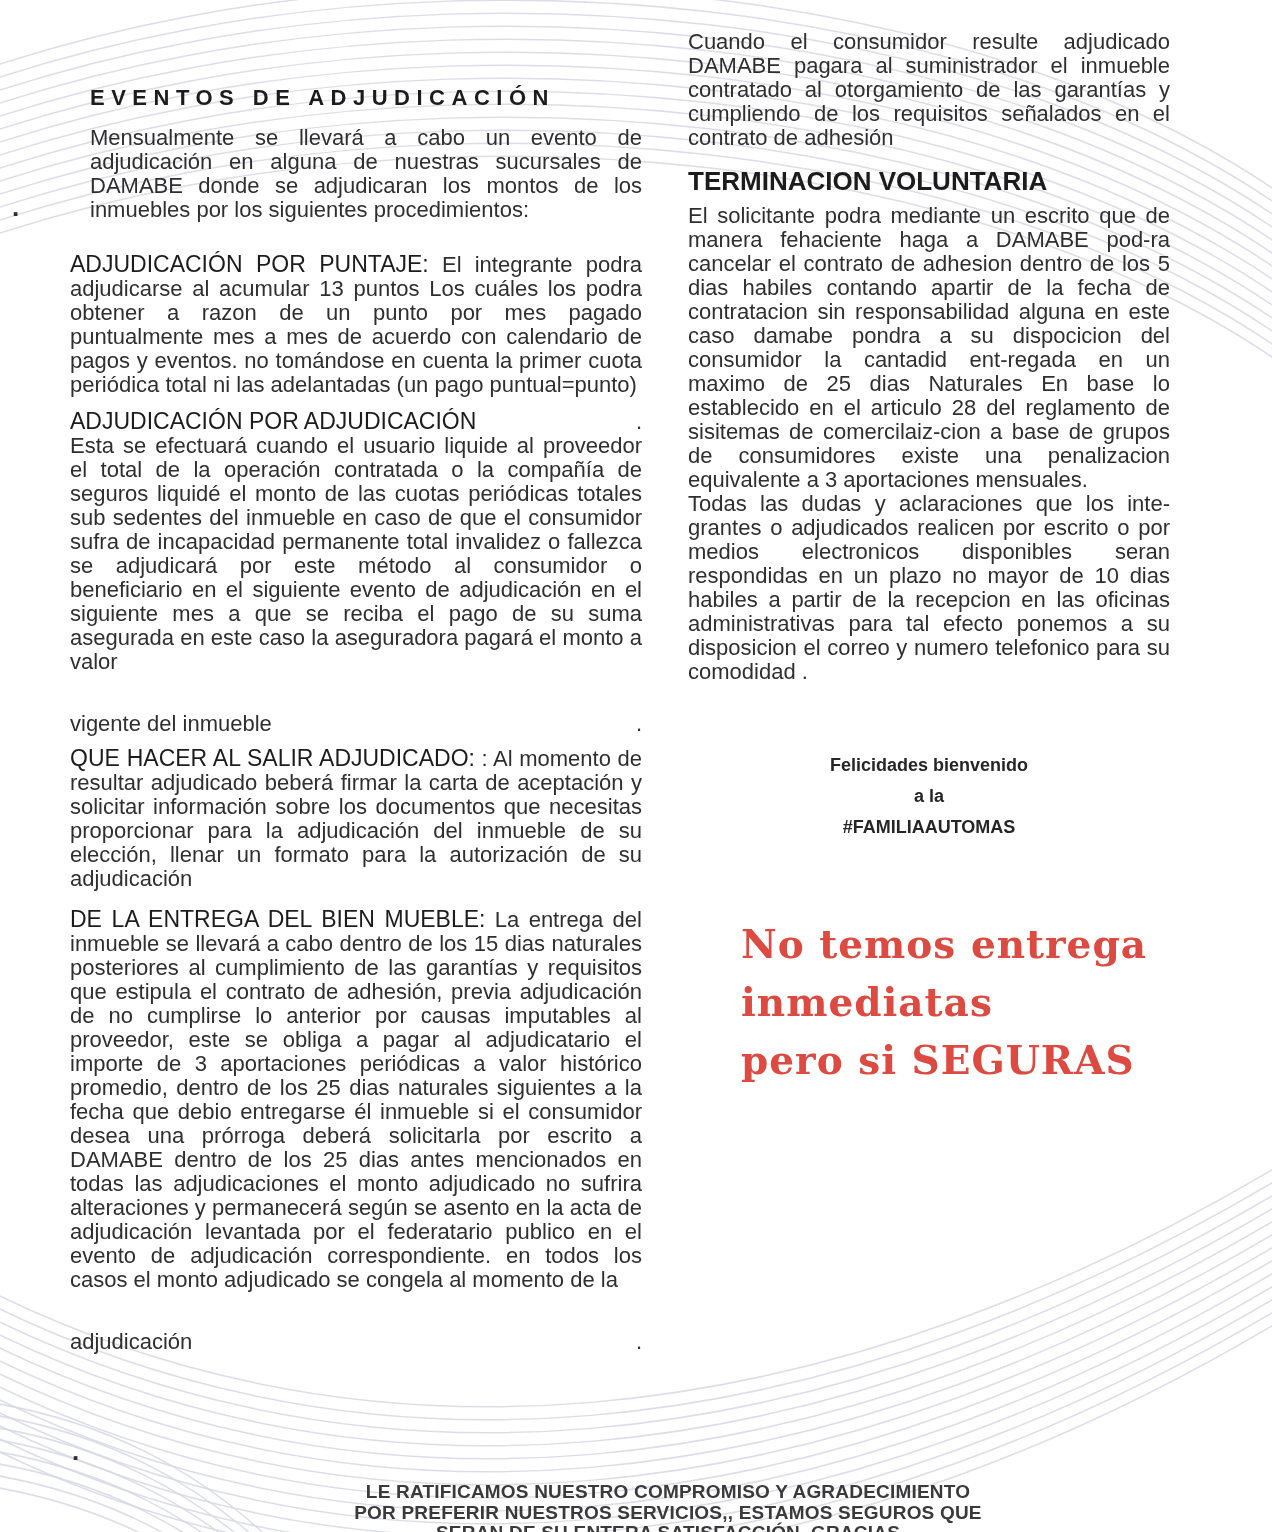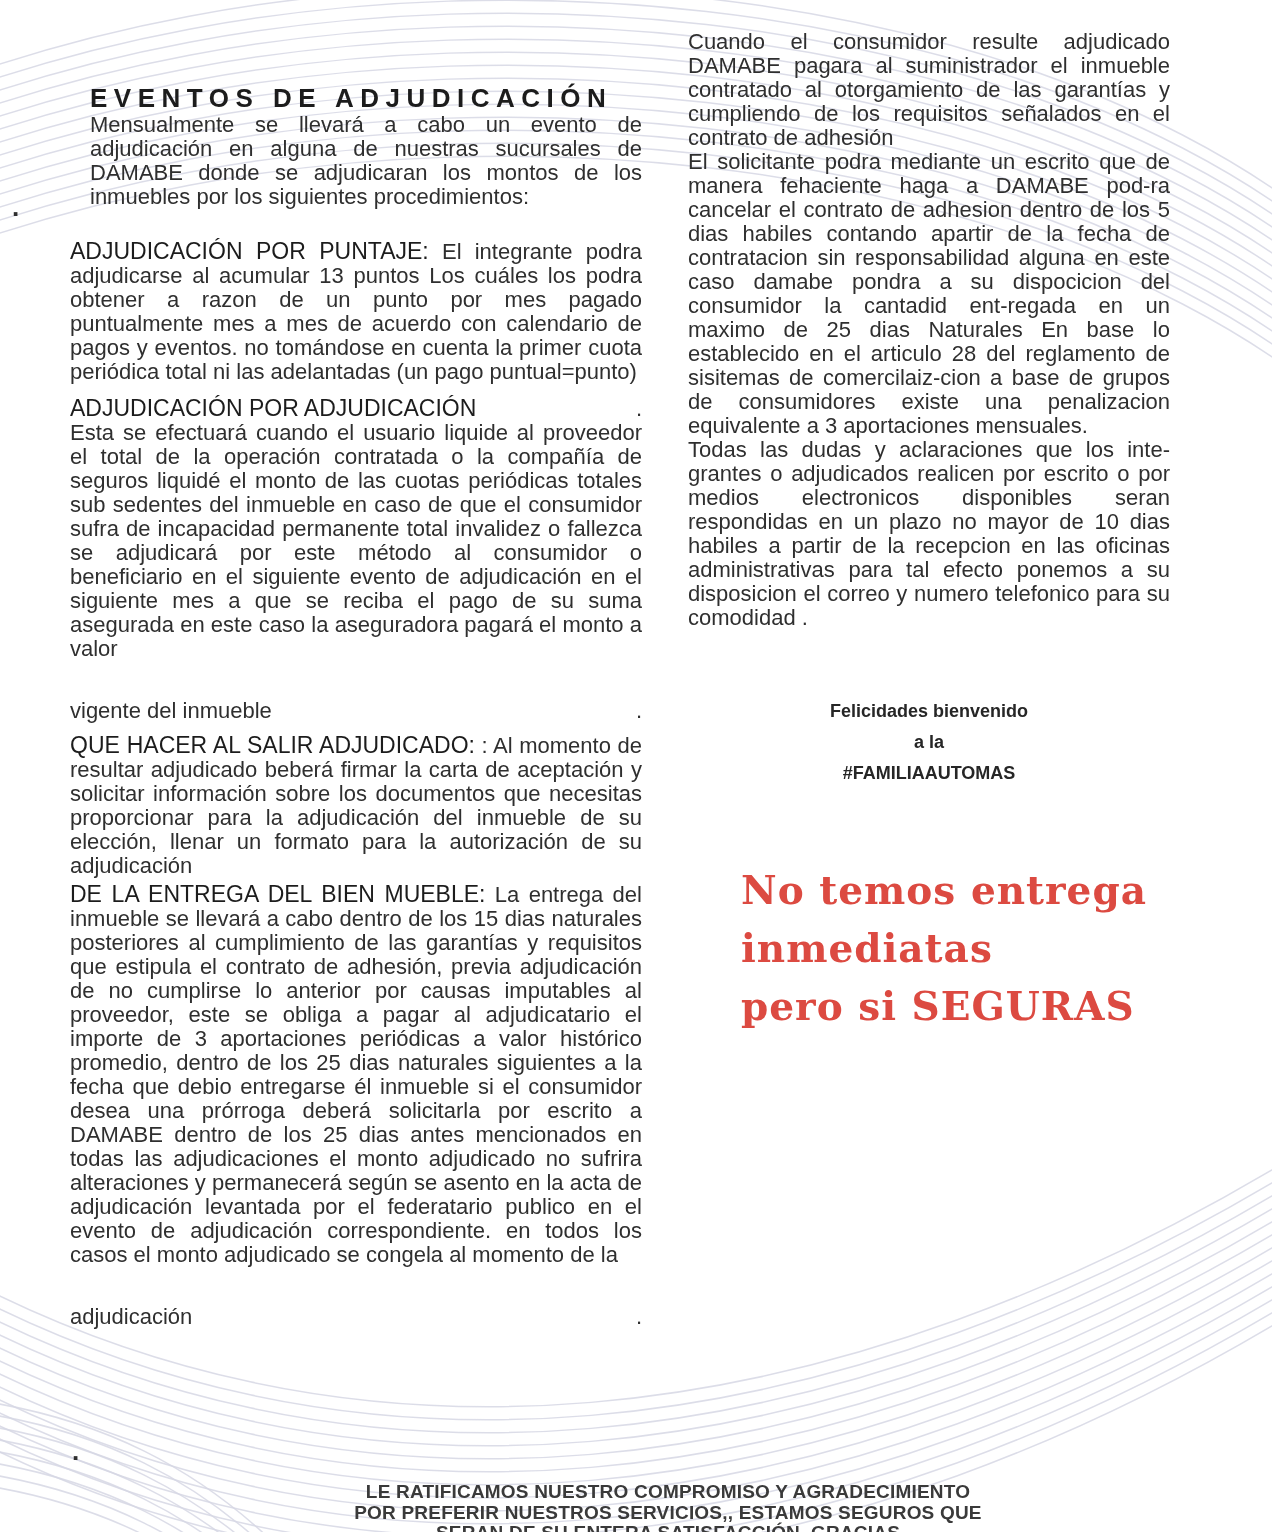--- a/index.html
+++ b/index.html
@@ -16,22 +16,22 @@
 
   .col{position:absolute;font-size:22px;line-height:24px;}
   .col-left{left:70px;top:86px;width:572px;}
   .col-right{left:688px;top:30px;width:482px;}
 
   .just{text-align:justify;margin:0;}
   .block{margin:0 0 30px 0;}
   .indent{padding-left:20px;}
 
   .spaced-title{
-    font-size:26px;font-weight:bold;color:#1c1c1c;
-    letter-spacing:6.5px;white-space:nowrap;margin:0 0 3px 0;
+    font-size:22px;font-weight:bold;color:#1c1c1c;
+    letter-spacing:6.5px;white-space:nowrap;margin:0 0 16px 0;
   }
   .h-inline{font-weight:normal;color:#1c1c1c;font-size:23px;}
   .heading-line{display:flex;justify-content:space-between;align-items:baseline;}
   .last-line{display:flex;justify-content:space-between;align-items:baseline;margin-top:38px;}
 
   .rc-heading{font-size:26px;line-height:30px;font-weight:bold;color:#1c1c1c;margin:16px 0 8px 0;}
   .rc-heading.com-indent{margin-left:10px;}
 
   .contact-line{margin:16px 0 0 18px;font-size:24px;}
   .email-link{color:#0000cc;text-decoration:underline;cursor:pointer;}
@@ -131,41 +131,42 @@
         <b class="h-inline">ADJUDICACIÓN POR ADJUDICACIÓN</b>
         <span>.</span>
       </div>
       <p class="just">Esta se efectuará cuando el usuario liquide al proveedor el total de la operación contratada o la compañía de seguros liquidé el monto de las cuotas periódicas totales sub sedentes del inmueble en caso de que el consumidor sufra de incapacidad permanente total invalidez o fallezca se adjudicará por este método al consumidor o beneficiario en el siguiente evento de adjudicación en el siguiente mes a que se reciba el pago de su suma asegurada en este caso la aseguradora pagará el monto a valor</p>
       <div class="last-line">
         <span>vigente del inmueble</span>
         <span>.</span>
       </div>
     </section>
 
-    <section class="block" style="margin-bottom:4px;">
+    <section class="block" style="margin-bottom:16px;">
       <p class="just"><b class="h-inline">QUE HACER AL SALIR ADJUDICADO:</b>
         <span>: Al momento de resultar adjudicado beberá firmar la carta de aceptación y solicitar información sobre los documentos que necesitas proporcionar para la adjudicación del inmueble de su elección, llenar un formato para la autorización de su adjudicación</span></p>
     </section>
 
     <section class="block" style="margin-bottom:24px;">
       <p class="just"><b class="h-inline">DE LA ENTREGA DEL BIEN MUEBLE:</b>
         <span>La entrega del inmueble se llevará a cabo dentro de los 15 dias naturales posteriores al cumplimiento de las garantías y requisitos que estipula el contrato de adhesión, previa adjudicación de no cumplirse lo anterior por causas imputables al proveedor, este se obliga a pagar al adjudicatario el importe de 3 aportaciones periódicas a valor histórico promedio, dentro de los 25 dias naturales siguientes a la fecha que debio entregarse él inmueble si el consumidor desea una prórroga deberá solicitarla por escrito a DAMABE dentro de los 25 dias antes mencionados en todas las adjudicaciones el monto adjudicado no sufrira alteraciones y permanecerá según se asento en la acta de adjudicación levantada por el federatario publico en el evento de adjudicación correspondiente. en todos los casos el monto adjudicado se congela al momento de la</span></p>
       <div class="last-line">
         <span>adjudicación</span>
         <span>.</span>
       </div>
     </section>
 
 
   </div>
 
   <div class="col col-right">
 
     <p class="just">Cuando el consumidor resulte adjudicado DAMABE pagara al suministrador el inmueble contratado al otorgamiento de las garantías y cumpliendo de los requisitos señalados en el contrato de adhesión</p>
 
+    <h2 class="rc-heading">TERMINACION VOLUNTARIA</h2>
     <p class="just">El solicitante podra mediante un escrito que de manera fehaciente haga a DAMABE pod-ra cancelar el contrato de adhesion dentro de los 5 dias habiles contando apartir de la fecha de contratacion sin responsabilidad alguna en este caso damabe pondra a su dispocicion del consumidor la cantadid ent-regada en un maximo de 25 dias Naturales En base lo establecido en el articulo 28 del reglamento de sisitemas de comercilaiz-cion a base de grupos de consumidores existe una penalizacion equivalente a 3 aportaciones mensuales.</p>
 
     <p class="just">Todas las dudas y aclaraciones que los inte-grantes o adjudicados realicen por escrito o por medios electronicos disponibles seran respondidas en un plazo no mayor de 10 dias habiles a partir de la recepcion en las oficinas administrativas para tal efecto ponemos a su disposicion el correo y numero telefonico para su comodidad .</p>
 
 
     <div class="welcome">Felicidades bienvenido
 a la
 #FAMILIAAUTOMAS</div>
 
     <div class="slogan" style="color: rgb(220, 74, 65);">No temos entrega

